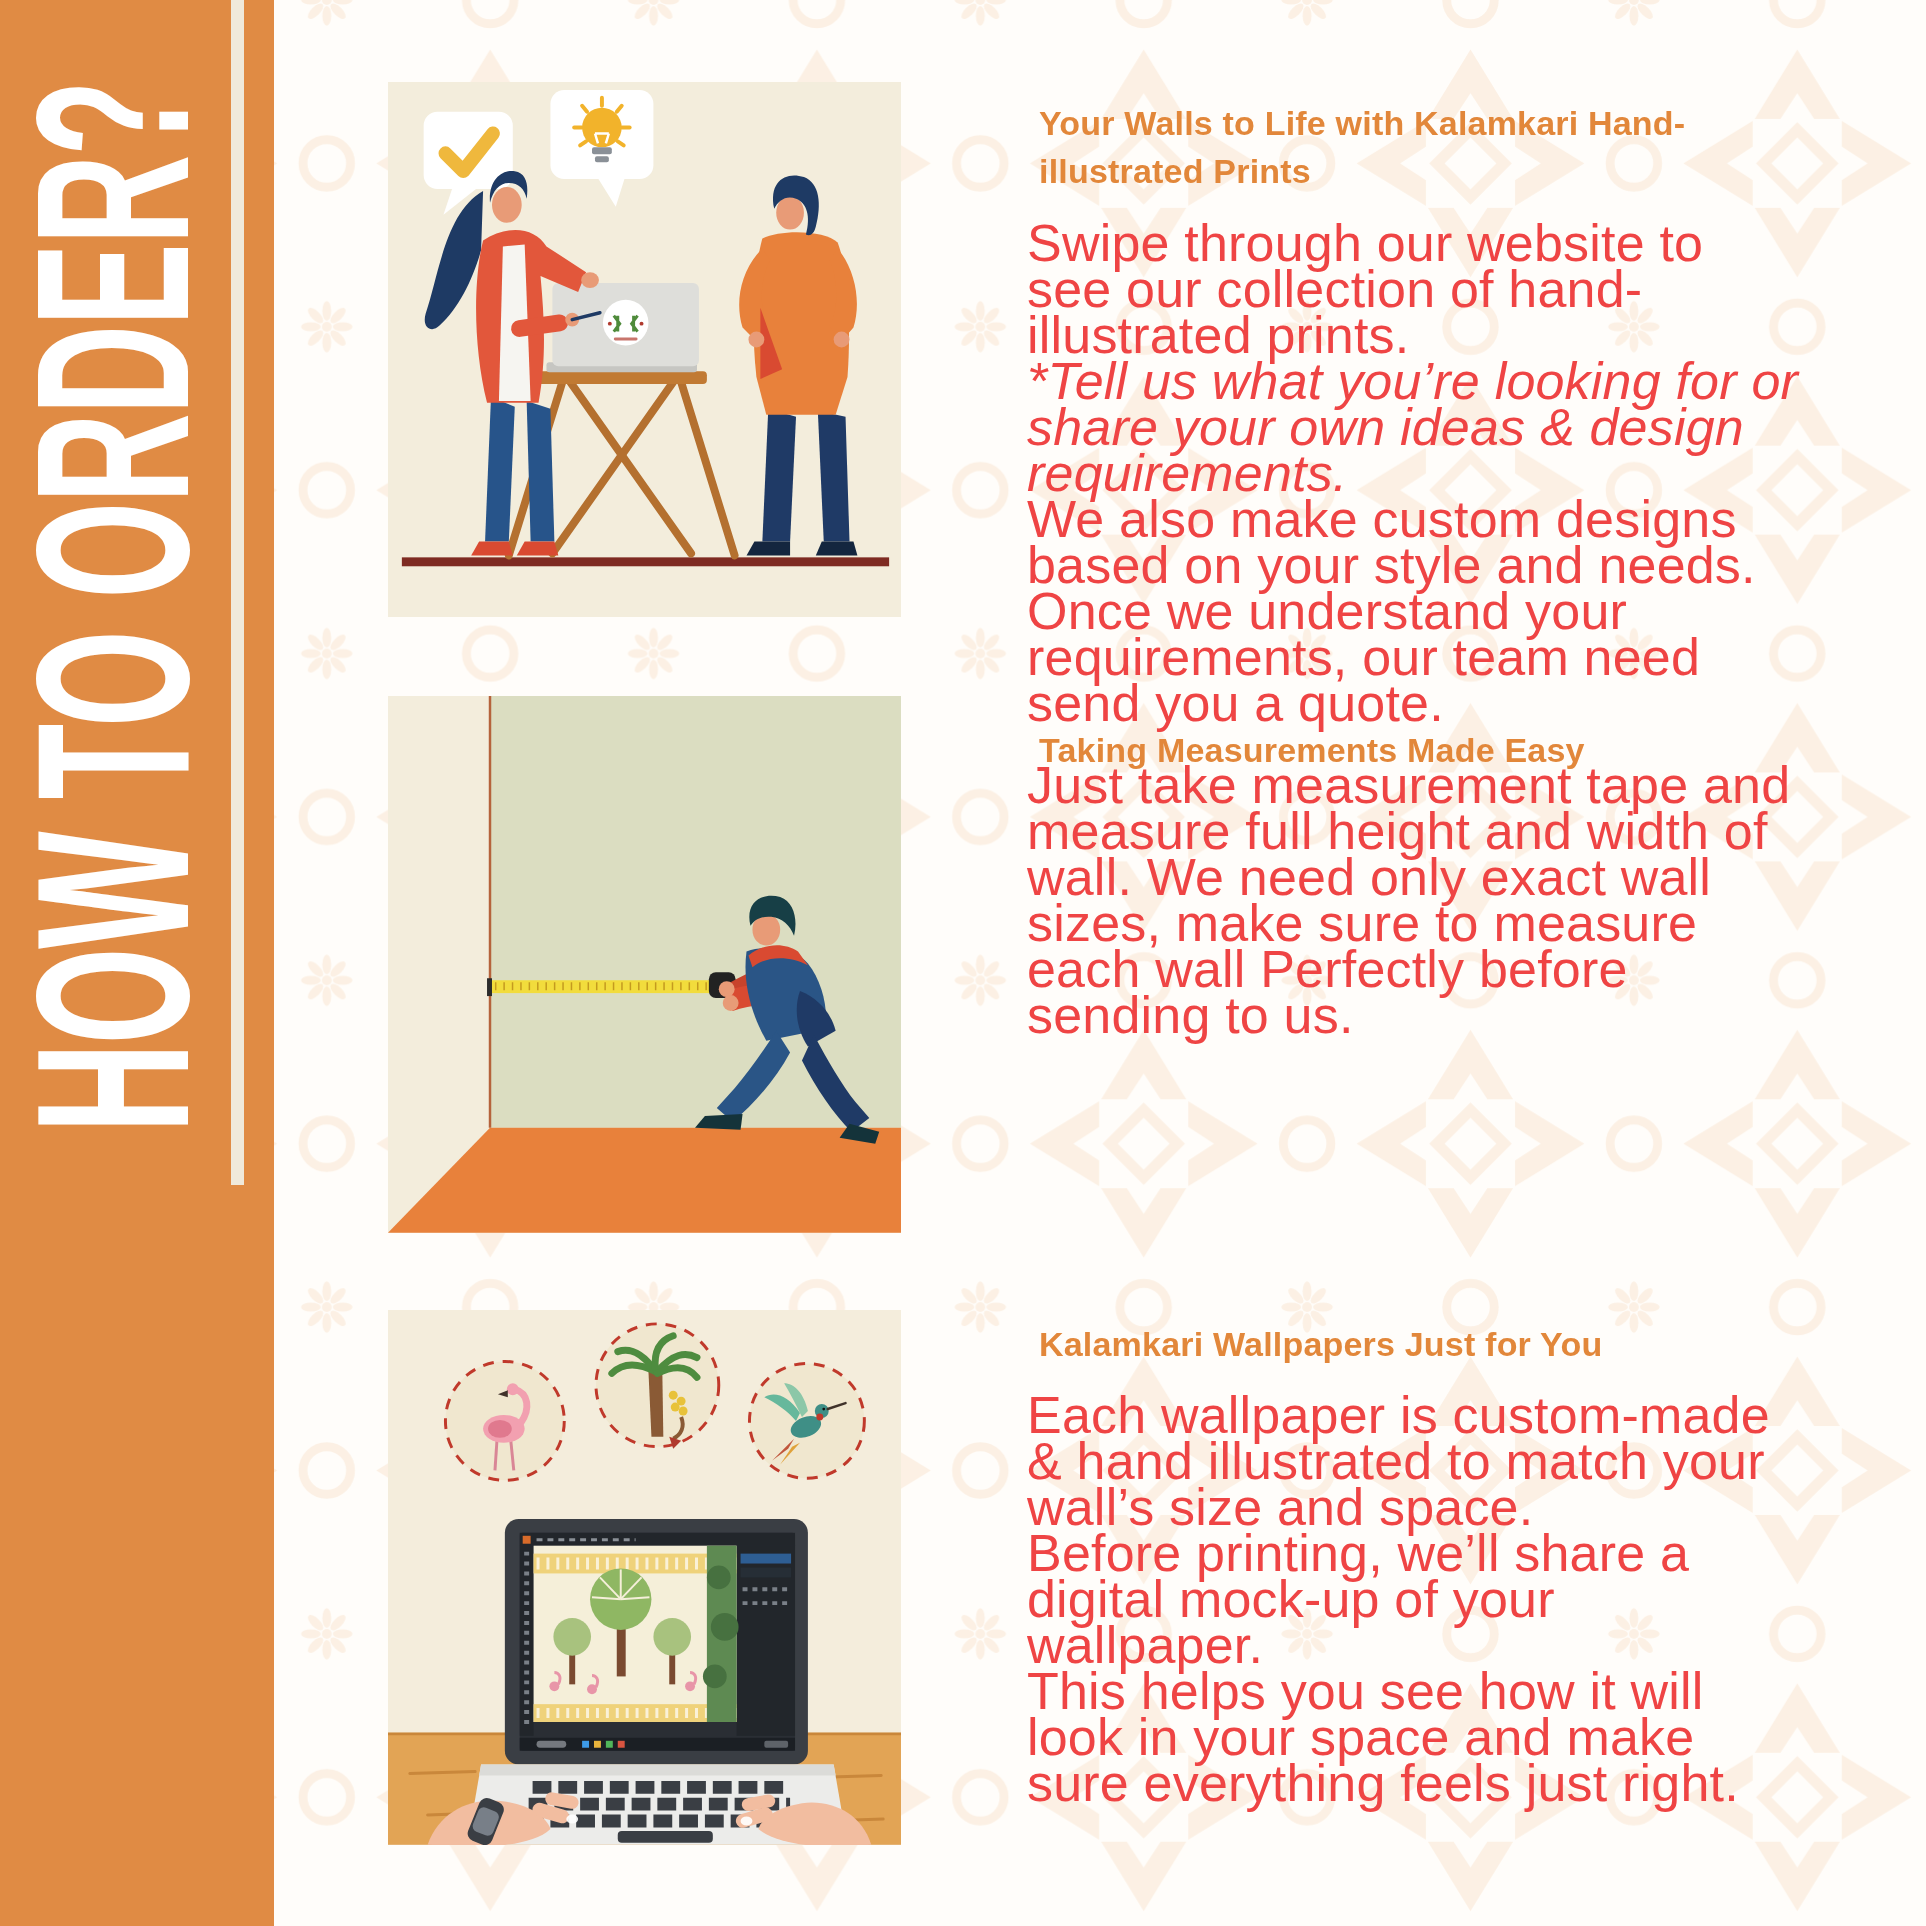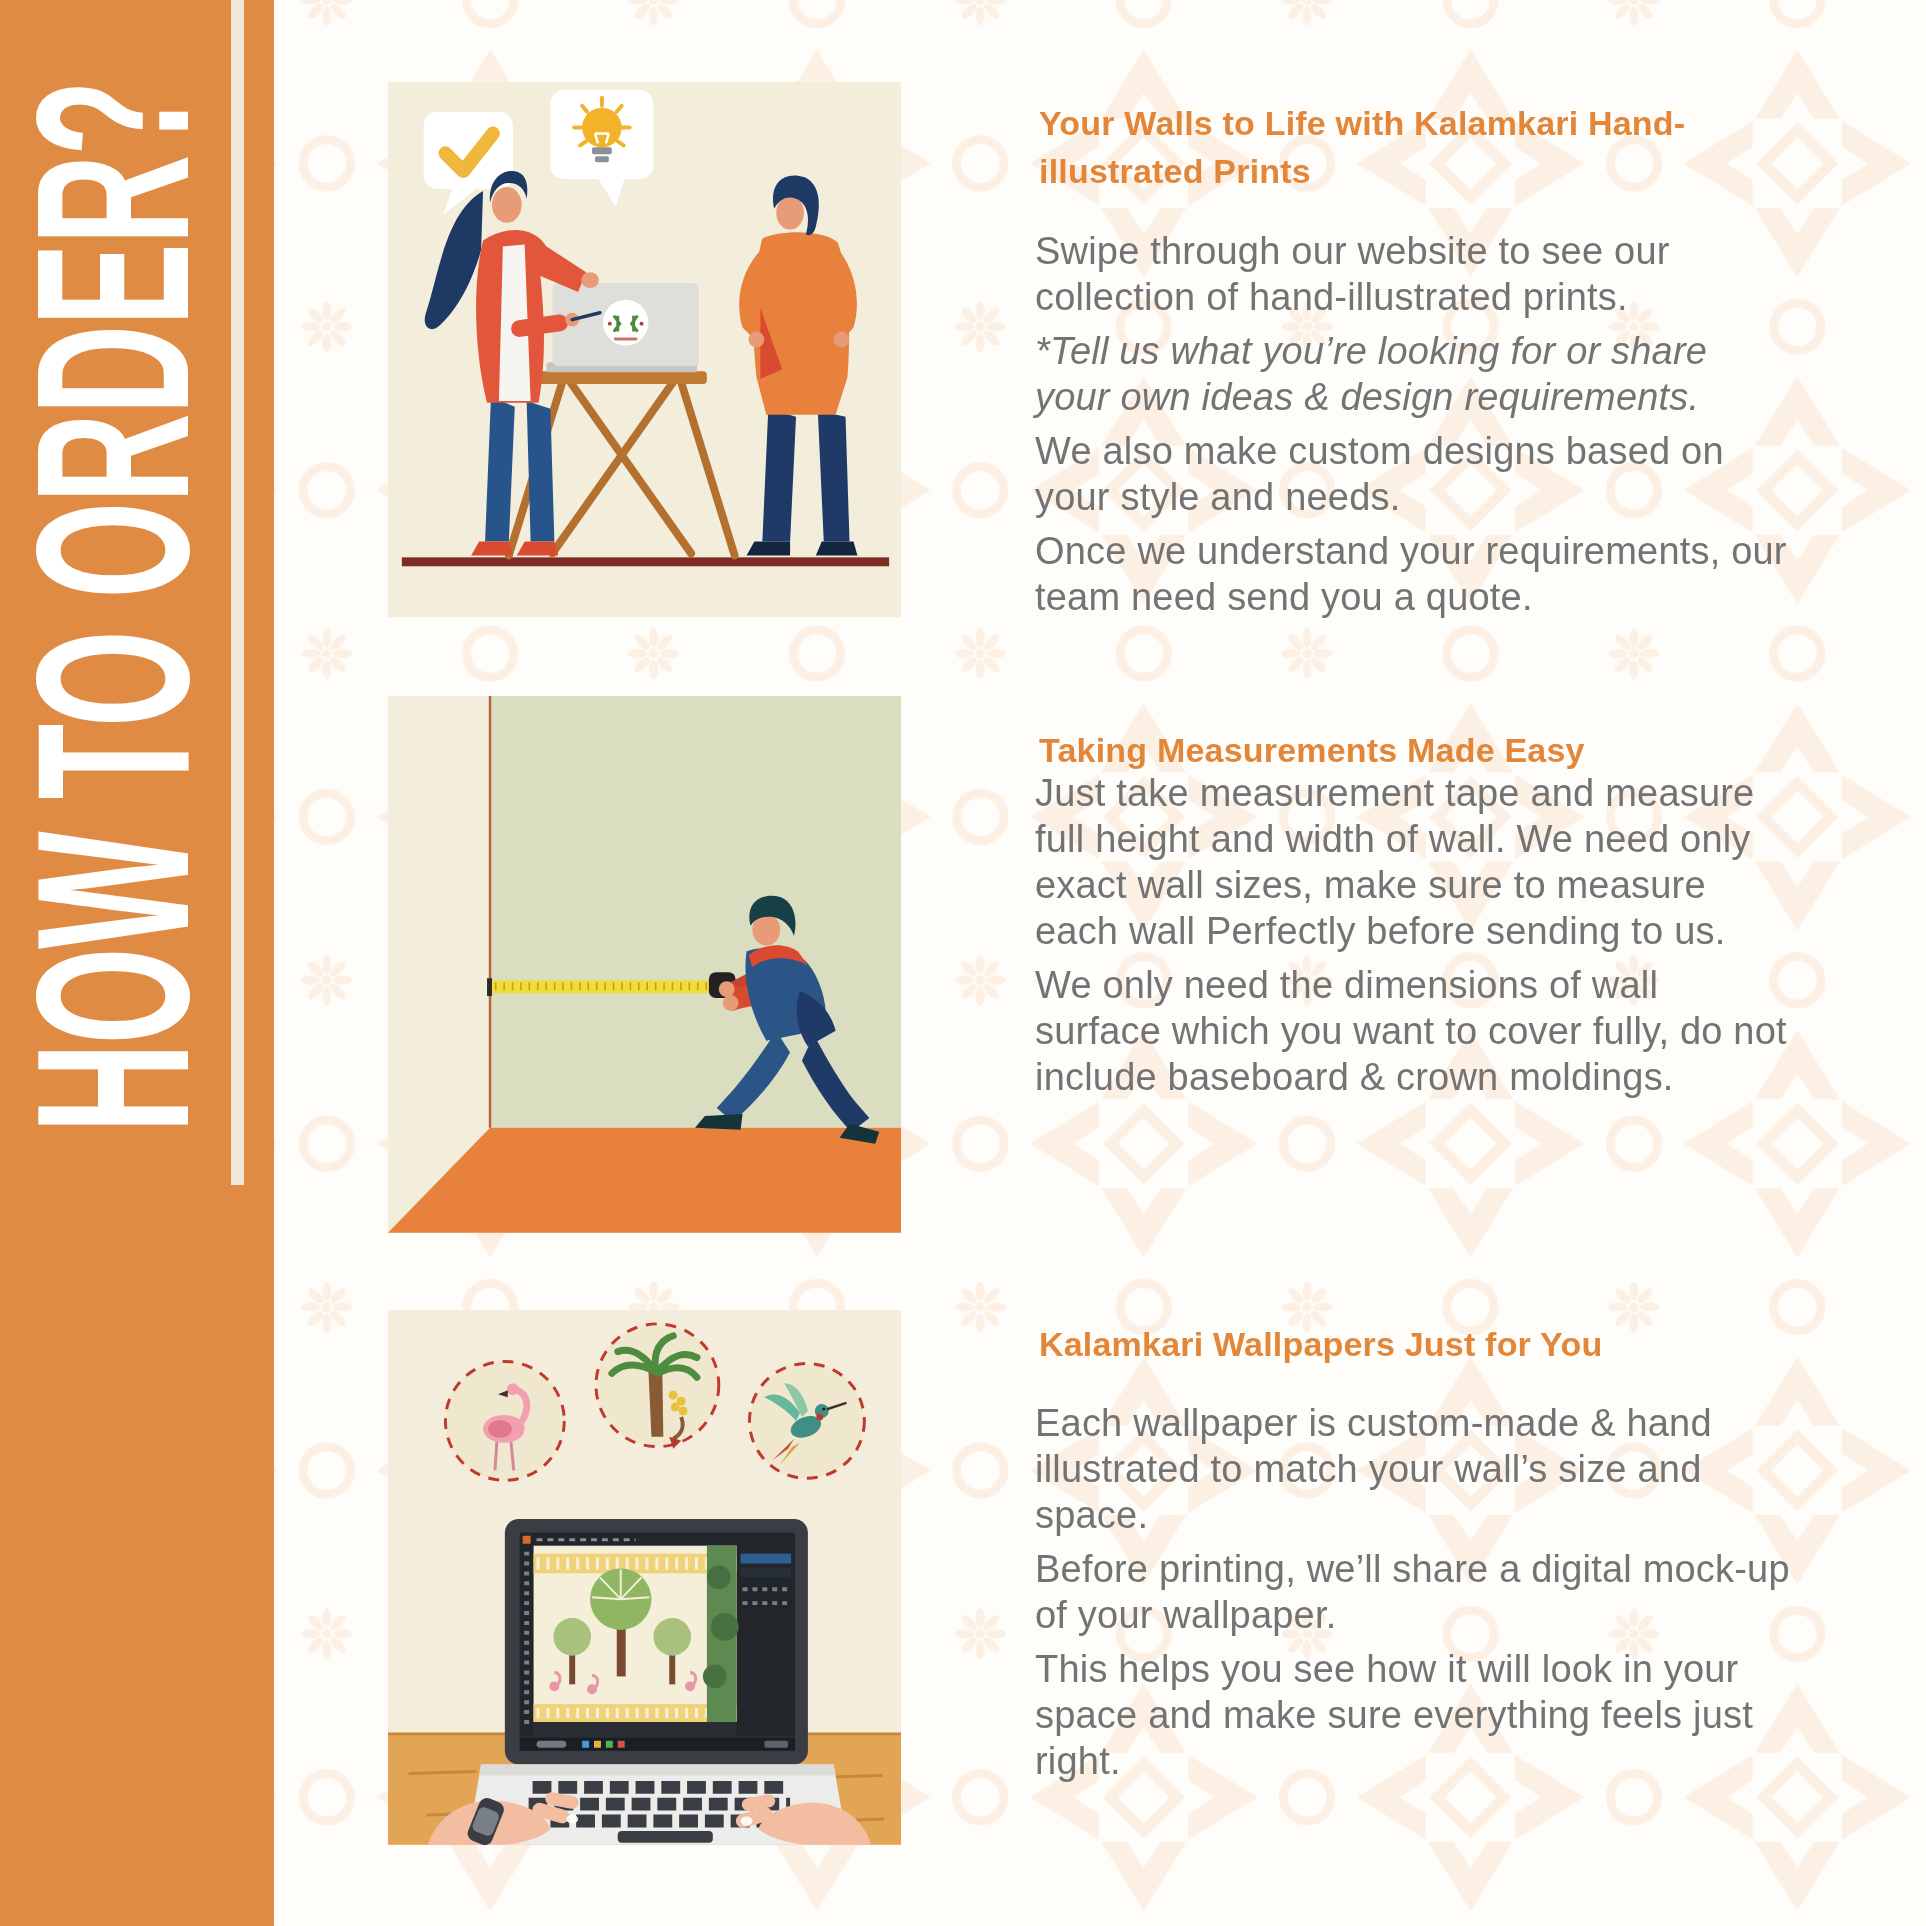--- a/index.html
+++ b/index.html
@@ -23,21 +23,21 @@
   .panel svg{display:block;width:513px;}
   #panel1{top:82px;height:535px;}
   #panel2{top:696px;height:537px;}
   #panel3{top:1310px;height:535px;}
   .section-heading{
     color:#E2873A;font-weight:700;font-size:34px;line-height:48px;margin:12px;
     letter-spacing:0.2px;
   }
   .section-body{margin:0;}
   .section-body p{
-    margin:8px;color:#737373;font-size:38px;line-height:46px;font-weight:400;
+    margin:0;color:#ef4444;font-size:52px;line-height:46px;font-weight:400;
     letter-spacing:0.2px;
   }
   .section-body p.em{font-style:italic;}
   #sec1-head{top:87px;}
   #sec1-body{top:220px;}
   #sec2-head{top:714px;}
   #sec2-body{top:762px;}
   #sec3-head{top:1308px;}
   #sec3-body{top:1392px;}
   .abs{position:absolute;left:1027px;width:772px;}
@@ -360,21 +360,20 @@
 <div class="section-body abs" id="sec1-body">
   <p>Swipe through our website to see our collection of hand-illustrated prints.</p>
   <p class="em">*Tell us what you’re looking for or share your own ideas &amp; design requirements.</p>
   <p>We also make custom designs based on your style and needs.</p>
   <p>Once we understand your requirements, our team need send you a quote.</p>
 </div>
 
 <h2 class="section-heading abs" id="sec2-head">Taking Measurements Made Easy</h2>
 <div class="section-body abs" id="sec2-body">
   <p>Just take measurement tape and measure full height and width of wall. We need only exact wall sizes, make sure to measure each wall Perfectly before sending to us.</p>
-  <p>We only need the dimensions of wall surface which you want to cover fully, do not include baseboard &amp; crown moldings.</p>
 </div>
 
 <h2 class="section-heading abs" id="sec3-head">Kalamkari Wallpapers Just for You</h2>
 <div class="section-body abs" id="sec3-body">
   <p>Each wallpaper is custom-made &amp; hand illustrated to match your wall’s size and space.</p>
   <p>Before printing, we’ll share a digital mock-up of your wallpaper.</p>
   <p>This helps you see how it will look in your space and make sure everything feels just right.</p>
 </div>
 
 

